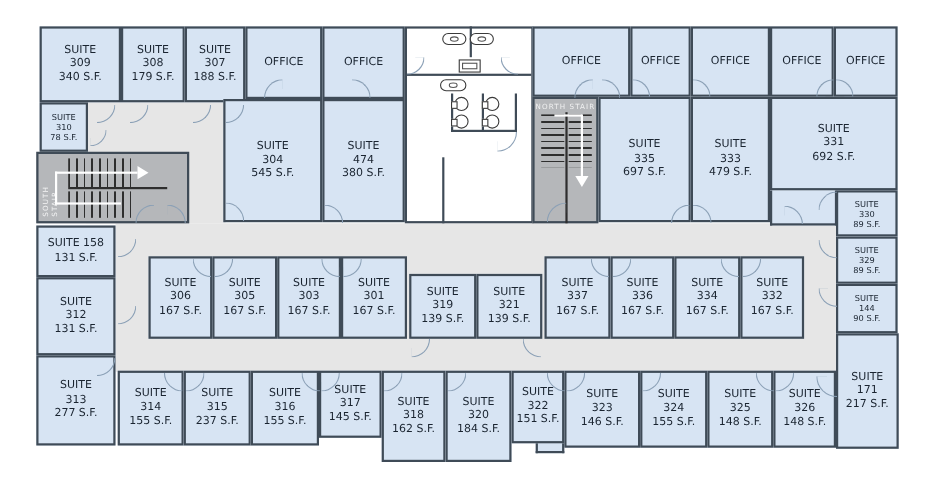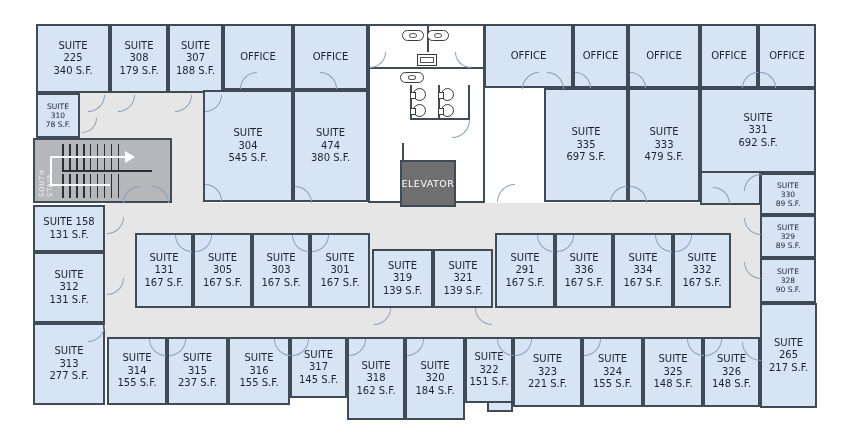--- a/index.html
+++ b/index.html
@@ -54,28 +54,34 @@
     <span class="stair-label-v">SOUTH STAIR</span>
     <div class="treads-v" style="left:27px;top:4px;width:60px;height:26px;"></div>
     <div class="treads-v" style="left:27px;top:34px;width:60px;height:24px;"></div>
     <div class="wall" style="left:27px;top:30px;width:90px;height:2px;background:#2e2e2e;"></div>
     <div class="white-arrow" style="left:15px;top:16px;width:75px;height:2px;"></div>
     <div class="white-arrow" style="left:15px;top:16px;width:2px;height:30px;"></div>
     <div class="white-arrow" style="left:15px;top:44px;width:60px;height:2px;"></div>
     <div class="arrow-head" style="left:90px;top:11px;border-top:6px solid transparent;border-bottom:6px solid transparent;border-left:10px solid #fff;"></div>
   </div>
 
-
-  <div class="elevator" style="left:400px;top:160px;width:52px;height:43px;">
-    <span>ELEVATOR</span>
+  <div class="zone stair" style="left:484px;top:88px;width:60px;height:115px;">
+    <span class="stair-label-h">NORTH STAIR</span>
+    <div class="treads-h" style="left:6px;top:14px;width:21px;height:48px;"></div>
+    <div class="treads-h" style="left:31px;top:14px;width:21px;height:48px;"></div>
+    <div class="wall" style="left:28px;top:12px;width:2px;height:101px;background:#2e2e2e;"></div>
+    <div class="white-arrow" style="left:18px;top:14px;width:25px;height:2px;"></div>
+    <div class="white-arrow" style="left:42px;top:14px;width:2px;height:56px;"></div>
+    <div class="arrow-head" style="left:37px;top:70px;border-left:6px solid transparent;border-right:6px solid transparent;border-top:10px solid #fff;"></div>
   </div>
 
+
 <div class="zone room" style="left: 36px; top: 24px; width: 74px; height: 69px;">
       <span>SUITE</span>
-      <span>225</span>
+      <span>309</span>
       <span>340 S.F.</span>
     </div>
     <div class="zone room" style="left: 110px; top: 24px; width: 58px; height: 69px;">
       <span>SUITE</span>
       <span>308</span>
       <span>179 S.F.</span>
     </div>
     <div class="zone room" style="left: 168px; top: 24px; width: 55px; height: 69px;">
       <span>SUITE</span>
       <span>307</span>
@@ -141,21 +147,21 @@
       <span>312</span>
       <span>131 S.F.</span>
     </div>
     <div class="zone room" style="left: 33px; top: 323px; width: 72px; height: 82px;">
       <span>SUITE</span>
       <span>313</span>
       <span>277 S.F.</span>
     </div>
     <div class="zone room" style="left: 135px; top: 233px; width: 58px; height: 75px;">
       <span>SUITE</span>
-      <span>131</span>
+      <span>306</span>
       <span>167 S.F.</span>
     </div>
     <div class="zone room" style="left: 193px; top: 233px; width: 59px; height: 75px;">
       <span>SUITE</span>
       <span>305</span>
       <span>167 S.F.</span>
     </div>
     <div class="zone room" style="left: 252px; top: 233px; width: 58px; height: 75px;">
       <span>SUITE</span>
       <span>303</span>
@@ -171,21 +177,21 @@
       <span>319</span>
       <span>139 S.F.</span>
     </div>
     <div class="zone room" style="left: 433px; top: 249px; width: 60px; height: 59px;">
       <span>SUITE</span>
       <span>321</span>
       <span>139 S.F.</span>
     </div>
     <div class="zone room" style="left: 495px; top: 233px; width: 60px; height: 75px;">
       <span>SUITE</span>
-      <span>291</span>
+      <span>337</span>
       <span>167 S.F.</span>
     </div>
     <div class="zone room" style="left: 555px; top: 233px; width: 58px; height: 75px;">
       <span>SUITE</span>
       <span>336</span>
       <span>167 S.F.</span>
     </div>
     <div class="zone room" style="left: 613px; top: 233px; width: 60px; height: 75px;">
       <span>SUITE</span>
       <span>334</span>
@@ -201,26 +207,26 @@
       <span>330</span>
       <span>89 S.F.</span>
     </div>
     <div class="zone room sm" style="left: 760px; top: 215px; width: 56px; height: 43px;">
       <span>SUITE</span>
       <span>329</span>
       <span>89 S.F.</span>
     </div>
     <div class="zone room sm" style="left: 760px; top: 258px; width: 56px; height: 45px;">
       <span>SUITE</span>
-      <span>328</span>
+      <span>144</span>
       <span>90 S.F.</span>
     </div>
     <div class="zone room" style="left: 760px; top: 303px; width: 57px; height: 105px;">
       <span>SUITE</span>
-      <span>265</span>
+      <span>171</span>
       <span>217 S.F.</span>
     </div>
     <div class="zone room" style="left: 107px; top: 337px; width: 60px; height: 68px;">
       <span>SUITE</span>
       <span>314</span>
       <span>155 S.F.</span>
     </div>
     <div class="zone room" style="left: 167px; top: 337px; width: 61px; height: 68px;">
       <span>SUITE</span>
       <span>315</span>
@@ -247,21 +253,21 @@
       <span>184 S.F.</span>
     </div>
     <div class="zone room" style="left: 465px; top: 337px; width: 48px; height: 66px;">
       <span>SUITE</span>
       <span>322</span>
       <span>151 S.F.</span>
     </div>
     <div class="zone room" style="left: 513px; top: 337px; width: 69px; height: 70px;">
       <span>SUITE</span>
       <span>323</span>
-      <span>221 S.F.</span>
+      <span>146 S.F.</span>
     </div>
     <div class="zone room" style="left: 582px; top: 337px; width: 61px; height: 70px;">
       <span>SUITE</span>
       <span>324</span>
       <span>155 S.F.</span>
     </div>
     <div class="zone room" style="left: 643px; top: 337px; width: 60px; height: 70px;">
       <span>SUITE</span>
       <span>325</span>
       <span>148 S.F.</span>

